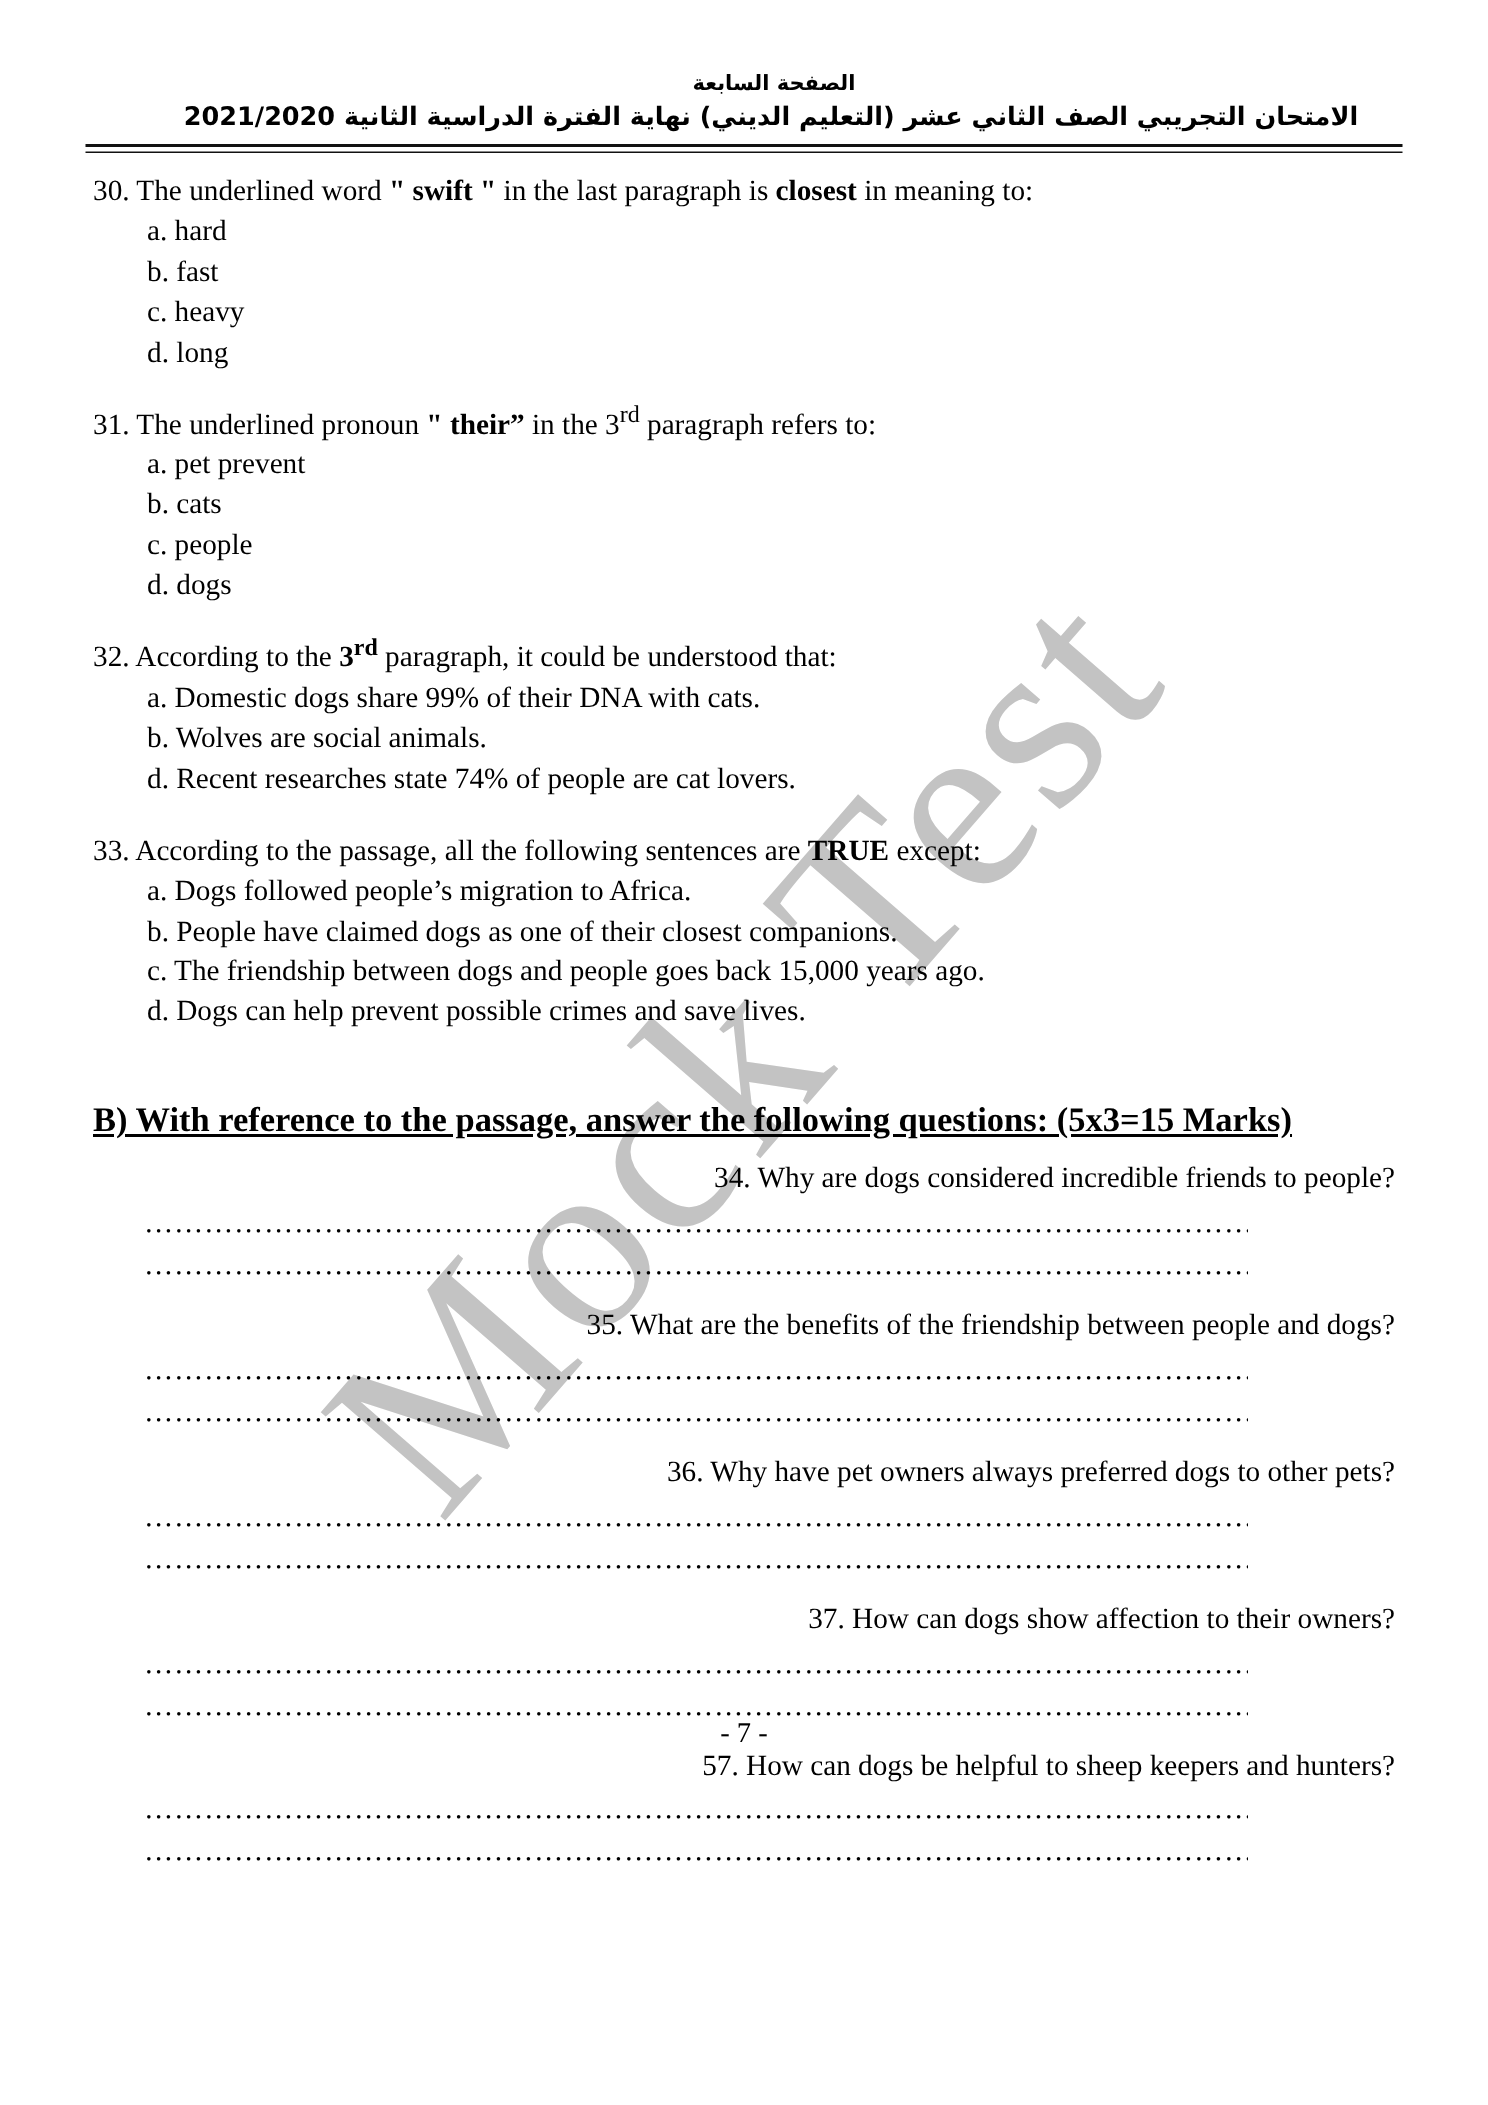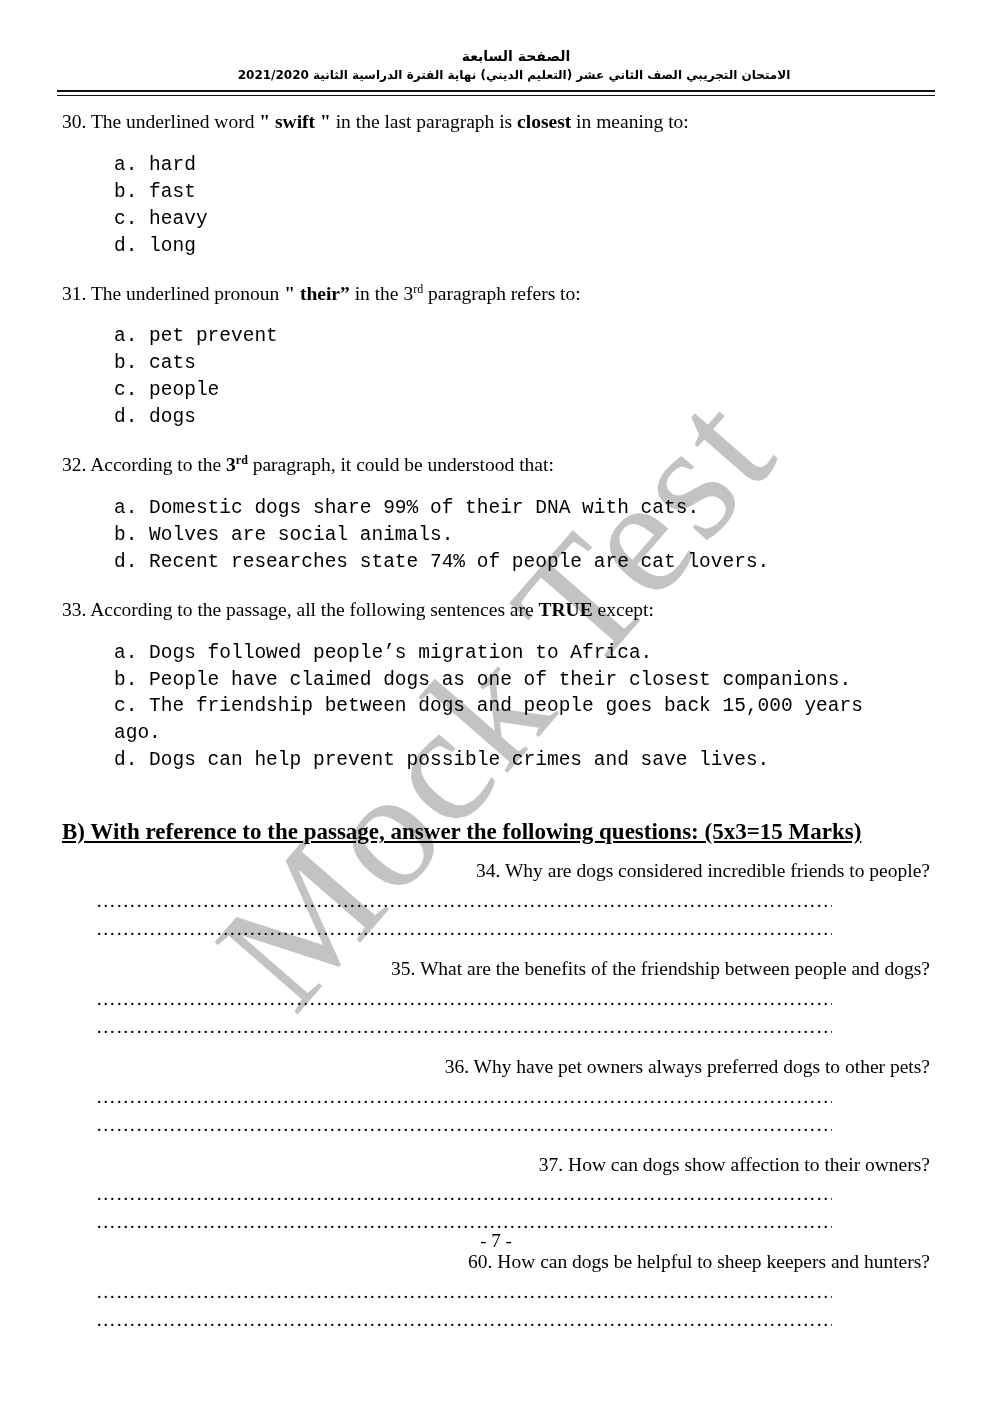--- a/index.html
+++ b/index.html
@@ -24,36 +24,36 @@
   }
   .content { position:relative; z-index:1; }
   .header {
     text-align:center;
     padding-top:48px;
     direction:rtl;
     font-weight:bold;
     font-family:"DejaVu Sans","Liberation Sans",sans-serif;
   }
   .header-line1 { font-size:14px;padding-left:40px; }
-  .header-line2 { font-size:12px; margin-top:4px;margin-left:36px; }
+  .header-line2 { font-size:17px; margin-top:4px;margin-left:36px; }
   .rule {
     margin:8px 57px 0 57px;
     height:3px;
     border-top:2px solid #111;
     border-bottom:1px solid #111;
   }
   .main {
     margin:13px 62px 0 62px;
     font-size:19.5px;
     line-height:1.38;
   }
   .q { margin:0 0 21px 0; }
   .q .q-text { margin:0; }
-  .options { list-style:none; margin:16px; padding:0 0 0 36px;font-family:Liberation Mono, monospace; }
-  sup { font-size:12px; line-height:0; }
+  .options { list-style:none; margin:0; padding:0 0 0 36px; }
+  sup { font-size:16px; line-height:0; }
   .section-b {
     font-size:23px;
     font-weight:bold;
     text-decoration:underline;
     margin:42px 0 10px 0;
   }
   .open-q { margin:0 0 13px 0;text-align:right; }
   .open-q .q-text { margin:0 0 2px 0; }
   .ans-line {
     margin-left:34px;
@@ -147,21 +147,21 @@
         <div class="ans-line">………………………………………………………………………………………………………………………………..</div>
       </div>
 
       <div class="open-q">
         <p class="q-text">37.  How can dogs show affection to their owners?</p>
         <div class="ans-line">………………………………………………………………………………………………………………………………..</div>
         <div class="ans-line">………………………………………………………………………………………………………………………………..</div>
       </div>
 
       <div class="open-q">
-        <p class="q-text">60. How can dogs be helpful to sheep keepers and hunters?</p>
+        <p class="q-text">57. How can dogs be helpful to sheep keepers and hunters?</p>
         <div class="ans-line">………………………………………………………………………………………………………………………………..</div>
         <div class="ans-line">………………………………………………………………………………………………………………………………..</div>
       </div>
 
     </div>
 
     <div class="footer">
       <span>- 7 -</span>
     </div>
 

